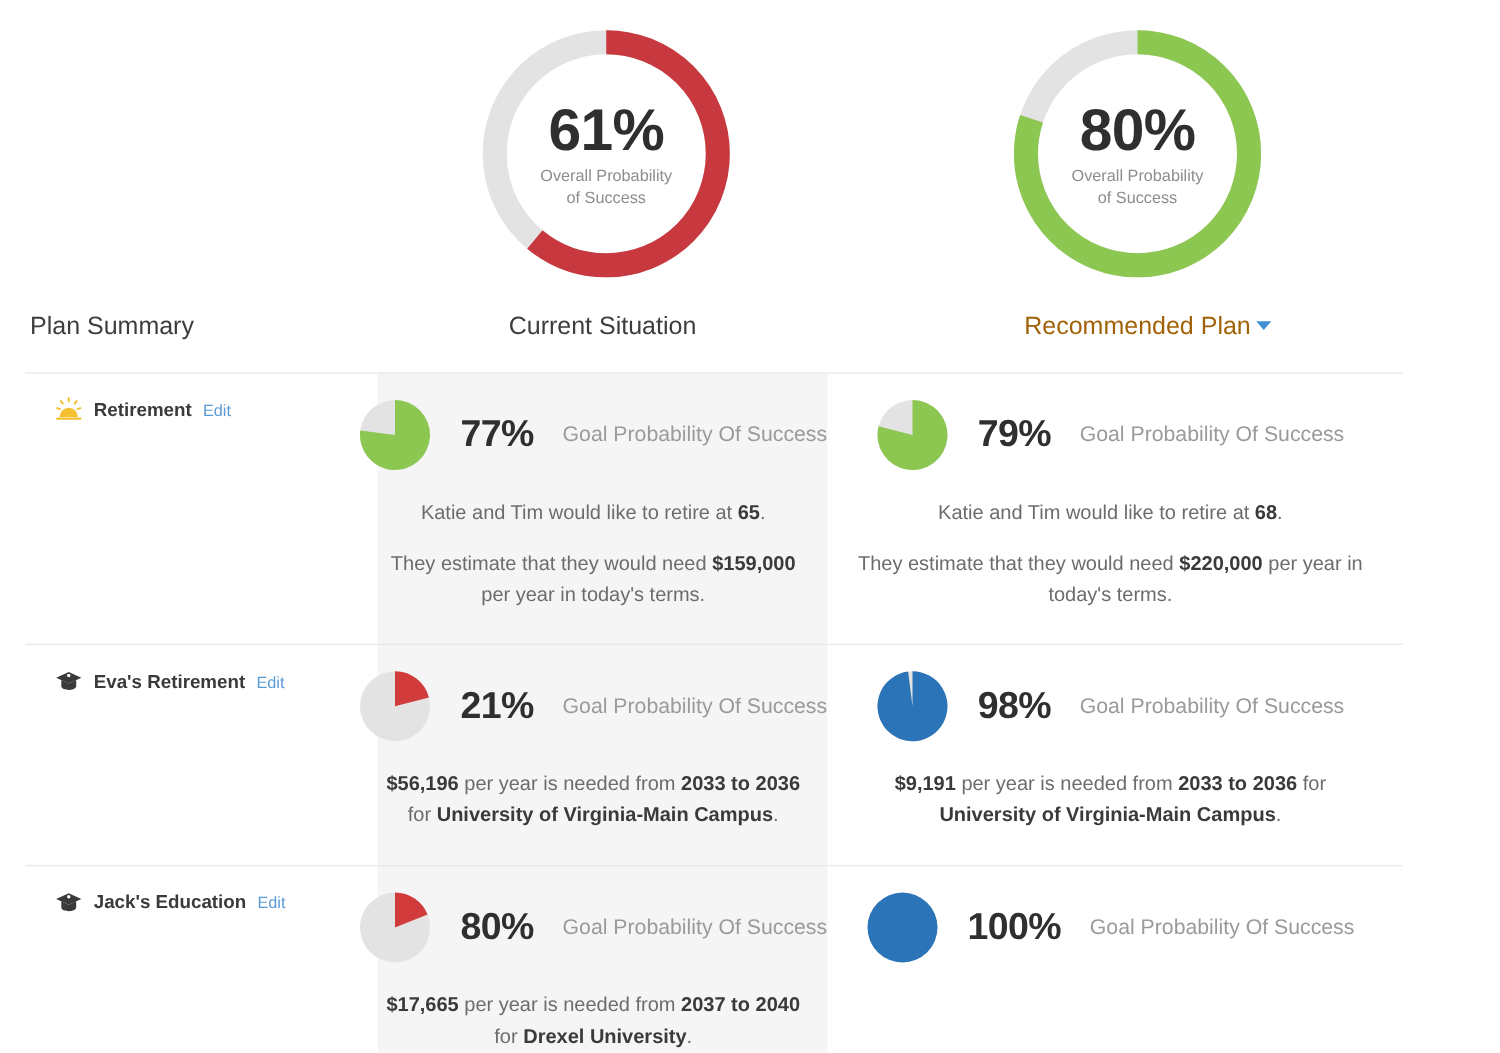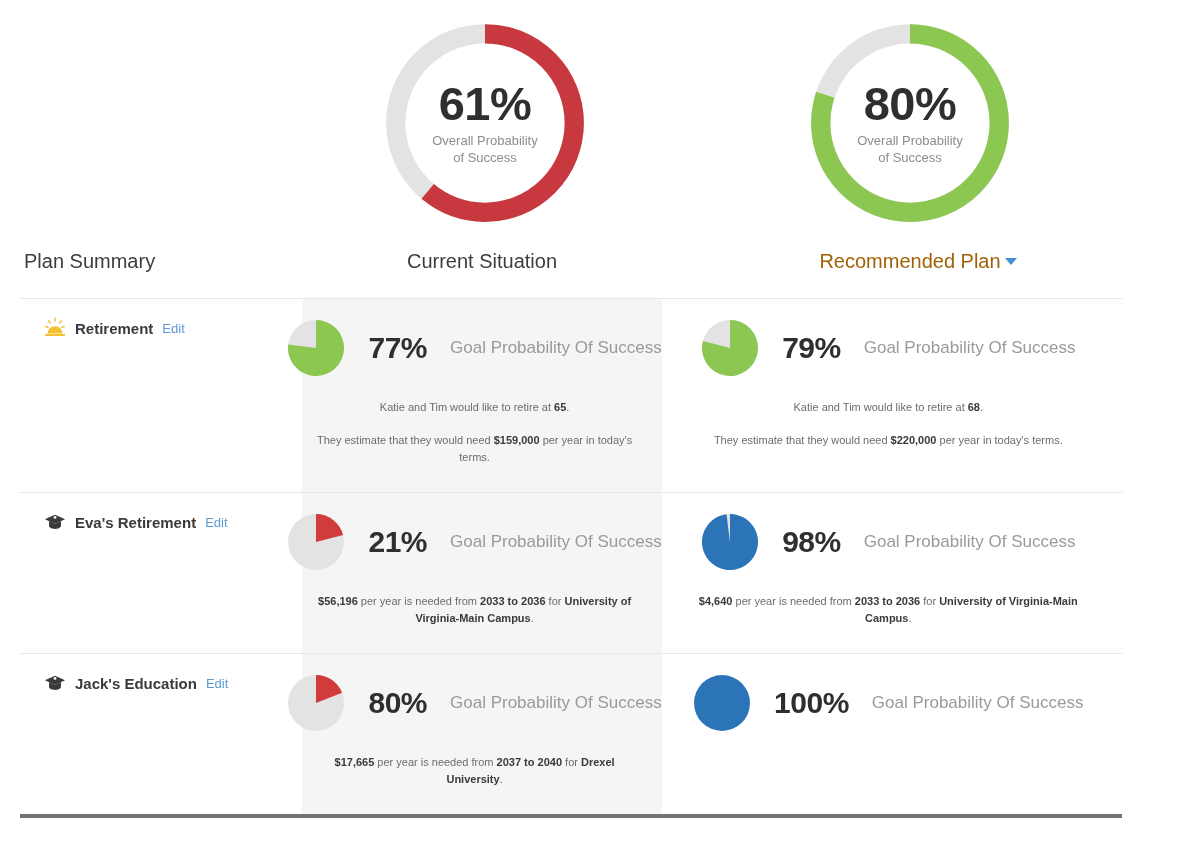--- a/index.html
+++ b/index.html
@@ -177,21 +177,21 @@
     color: #2f2f2f;
     letter-spacing: -0.5px;
   }
   .pie-note {
     font-size: 17px;
     color: #9a9a9a;
     white-space: nowrap;
   }
 
   .desc {
-    font-size: 11px;
+    font-size: 16px;
     color: #6c6c6c;
     line-height: 1.55;
     margin: 16px 0 16px;
   }
   .desc:last-child { margin-bottom: 0; }
   .desc b { color: #3a3a3a; font-weight: bold; }
 </style>
 </head>
 <body>
 
@@ -311,21 +311,21 @@
         <div class="cell-recommended">
           <div class="pie-line">
             <svg class="pie-svg" viewBox="0 0 58 58">
               <circle cx="29" cy="29" r="28" fill="#e3e3e3"></circle>
               <path d="M 29 29 L 29 1 A 28 28 0 1 1 25.49 1.22 Z" fill="#2b74b8"></path>
             </svg>
             <span class="pie-pct">98%</span>
             <span class="pie-note">Goal Probability Of Success</span>
           </div>
           <div class="">
-            <p class="desc"><b>$4,640</b> per year is needed from <b>2033 to 2036</b> for <b>University of Virginia-Main Campus</b>.</p>
+            <p class="desc"><b>$9,191</b> per year is needed from <b>2033 to 2036</b> for <b>University of Virginia-Main Campus</b>.</p>
           </div>
         </div>
       </div>
       <div class="row">
         <div class="cell-label">
           <div class="goal-name">
             <span class="goal-icon">
               <svg viewBox="0 0 24 24" width="22" height="22">
                 <path d="M12 4 L23 9 L12 14 L1 9 Z" fill="#3a3a3a"></path>
                 <path d="M5.5 11 L5.5 16.2 C5.5 18.4 8.6 19.6 12 19.6 C15.4 19.6 18.5 18.4 18.5 16.2 L18.5 11 L12 14 Z" fill="#3a3a3a"></path>

